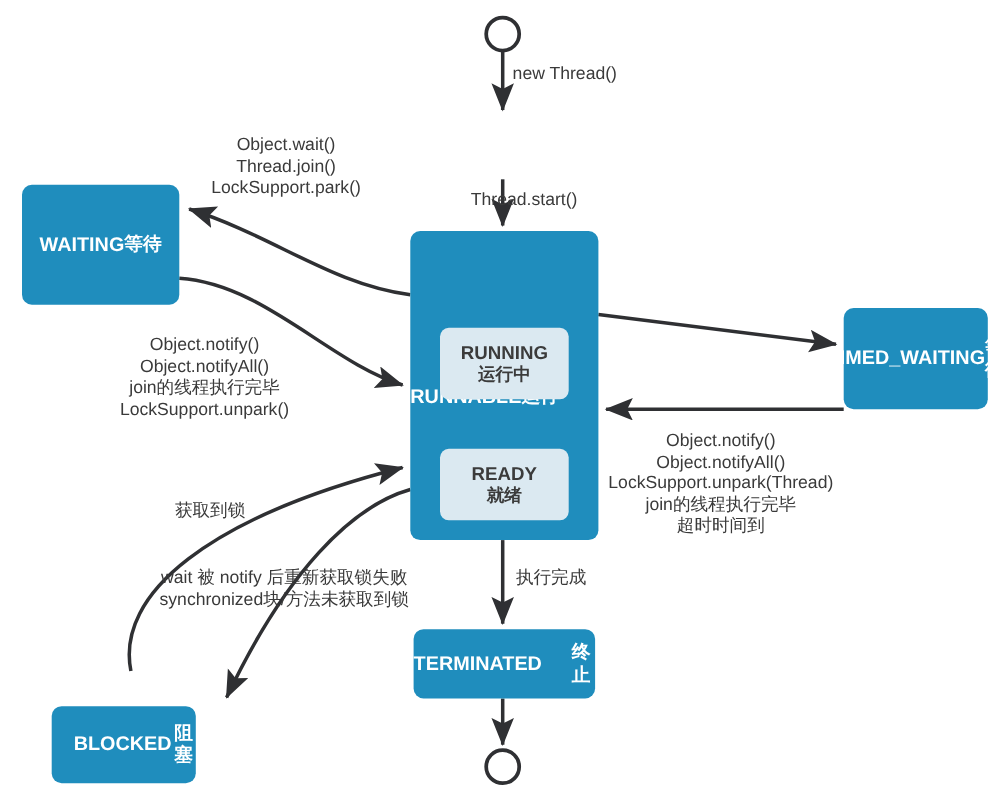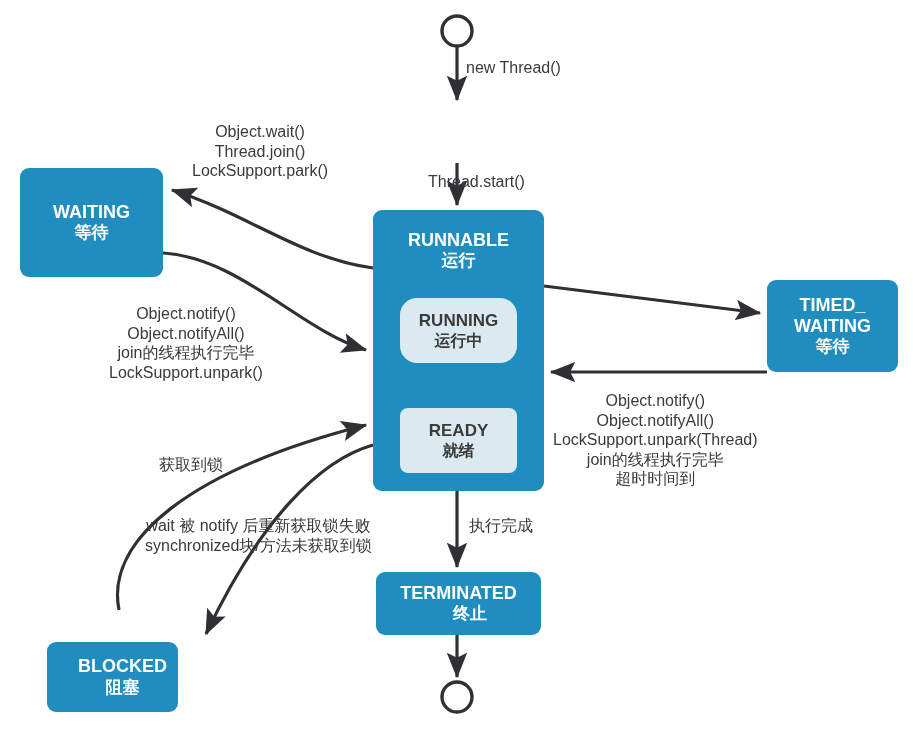--- a/index.html
+++ b/index.html
@@ -22,21 +22,21 @@
     height: 730px;
     pointer-events: none;
   }
   .state-box {
     position: absolute;
     background: #1f8dbd;
     border-radius: 9px;
     color: #ffffff;
     font-weight: bold;
     display: flex;
-    flex-direction: column;
+    flex-direction: row;
     align-items: center;
     justify-content: center;
     text-align: center;
     line-height: 1.18;
     box-sizing: border-box;
   }
   .state-box .en { display: block; }
   .state-box .zh { display: block; }
   .sub-box {
     position: absolute;
@@ -132,21 +132,21 @@
     <span class="en">TERMINATED</span>
     <span class="zh" style="font-size:17px;margin-left:23px;">终止</span>
   </div>
 
   <div style="position:absolute; left:379px; top:105px; width:157px; height:58px; display:flex; align-items:center; justify-content:center; color:#fff; font-weight:bold; font-size:18px; pointer-events:none;">
     <span>NEW</span>
     <span style="width:7px;"></span>
     <span>初始</span>
   </div>
 
-  <div class="sub-box" style="left:400px; top:298px; width:117px; height:65px; font-size:17px;border-radius:17px;">
+  <div class="sub-box" style="left:400px; top:298px; width:117px; height:65px; font-size:17px;">
     <span class="en">RUNNING</span>
     <span class="zh" style="font-size:16px;">运行中</span>
   </div>
 
   <div class="sub-box" style="left:400px; top:408px; width:117px; height:65px; font-size:17px;">
     <span class="en">READY</span>
     <span class="zh" style="font-size:16px;">就绪</span>
   </div>
 
   <div class="edge-label lbl-left" style="left:466px; top:58px; font-size:16px;">new Thread()</div>

